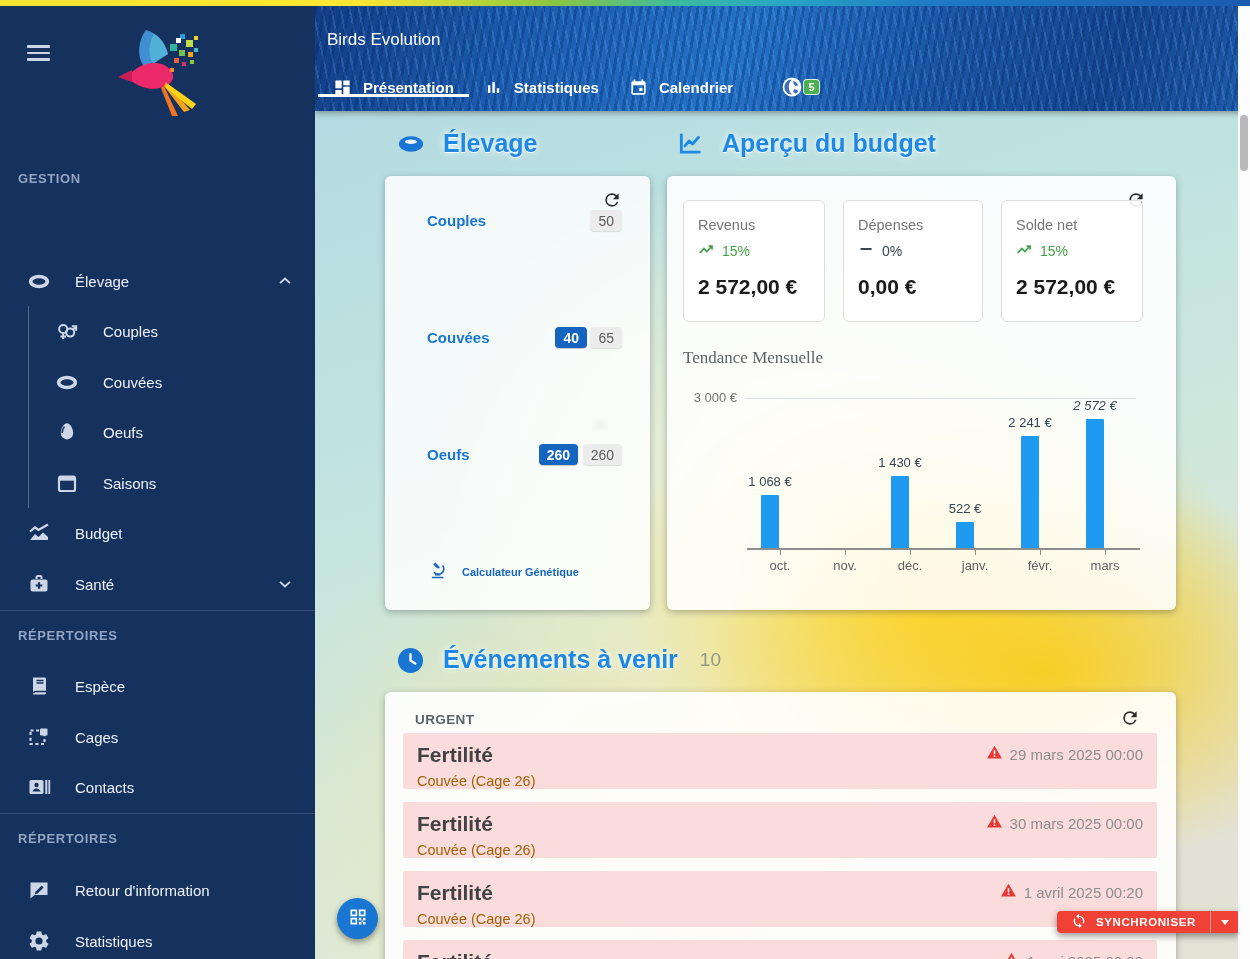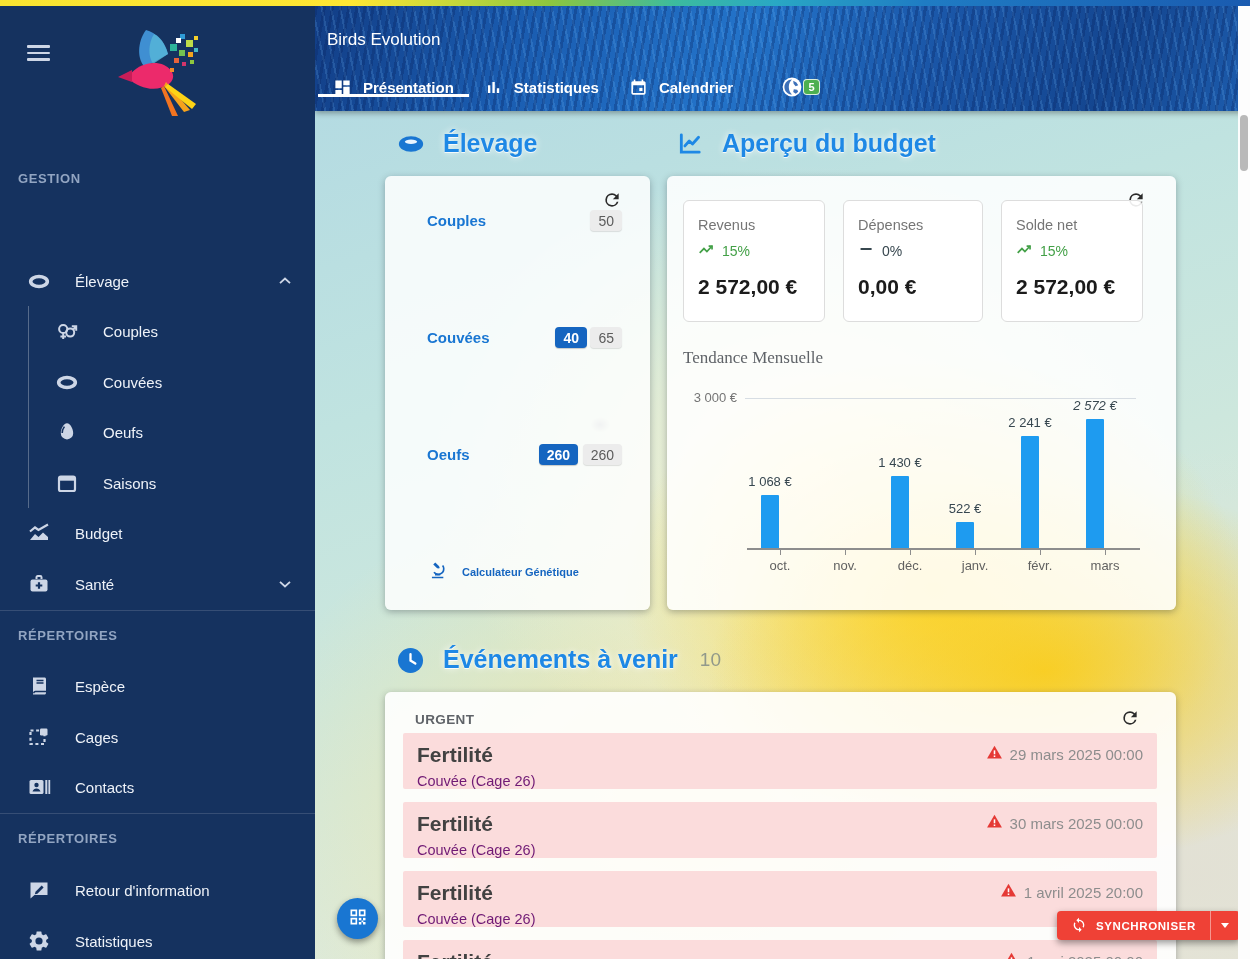--- a/index.html
+++ b/index.html
@@ -82,27 +82,27 @@
   .axis { position:absolute; left:80px; top:372px; width:393px; height:2px; background:#8d8d8d; }
   .c-tick { position:absolute; top:374px; width:1px; height:5px; background:#8d8d8d; }
   .c-cat { position:absolute; top:382px; width:60px; text-align:center; font-size:13px; color:#616161; }
   .c-bar { position:absolute; width:18px; border-radius:1px 1px 0 0; }
   .c-val { position:absolute; width:90px; text-align:center; font-size:13px; color:#37474f; text-shadow:0 0 4px rgba(255,255,255,.9); }
 
   
   .urgent-label { position:absolute; left:30px; top:20px; font-size:13.5px; font-weight:bold; color:#5f6368; letter-spacing:.4px; }
   .event-row { position:absolute; left:18px; width:754px; height:56px; background:#fbdcdc; border-radius:2px; padding:10px 14px; cursor:pointer; }
   .ev-title { font-size:21px; font-weight:bold; color:#424242; }
-  .ev-sub { font-size:14.5px; color:#701a75; margin-top:6px; }
+  .ev-sub { font-size:14.5px; color:#a16207; margin-top:6px; }
   .ev-meta { position:absolute; right:14px; top:11px; display:flex; align-items:center; gap:7px; }
   .ev-date { font-size:15px; color:#8d8d8d; }
 
   
   .fab { position:absolute; left:22px; top:787px; width:41px; height:41px; border-radius:50%; background:#1976d2; display:flex; align-items:center; justify-content:center; box-shadow:0 3px 6px rgba(0,0,0,.4); cursor:pointer; }
-  .syncbtn { position:absolute; left:742px; top:800px; height:29px; display:flex; border-radius:4px; overflow:hidden; box-shadow:0 3px 7px rgba(0,0,0,.4); }
+  .syncbtn { position:absolute; left:742px; top:800px; height:22px; display:flex; border-radius:4px; overflow:hidden; box-shadow:0 3px 7px rgba(0,0,0,.4); }
   .sync-main { display:flex; align-items:center; gap:9px; background:#ef4136; color:#fff; font-size:11.5px; font-weight:bold; letter-spacing:.6px; padding:0 14px; cursor:pointer; }
   .sync-caret { width:30px; background:#ef4136; border-left:1px solid rgba(255,255,255,.45); display:flex; align-items:center; justify-content:center; cursor:pointer; }
   .caret-down { width:0; height:0; border-left:4.5px solid transparent; border-right:4.5px solid transparent; border-top:5px solid #fff; }
 
   
   .right-strip { position:absolute; right:0; top:6px; width:12px; height:953px; background:#fdfdfd; z-index:55; }
   .thumb { position:absolute; left:2px; top:109px; width:8px; height:56px; background:#b9b9b9; border-radius:4px; cursor:pointer; }
 </style>
 </head>
 <body>
@@ -508,21 +508,21 @@
 
       <div class="event-row" style="top:179px">
         <div class="ev-title">Fertilité</div>
         <div class="ev-sub">Couvée (Cage 26)</div>
         <div class="ev-meta">
           <span><svg viewBox="0 0 24 24" width="17" height="17">
                 <path d="M12 2.5 22.5 20.5h-21z" fill="#e53935"></path>
                 <rect x="10.9" y="9" width="2.2" height="5.5" fill="#fff"></rect>
                 <rect x="10.9" y="16.2" width="2.2" height="2.2" fill="#fff"></rect>
               </svg></span>
-          <span class="ev-date">1 avril 2025 20:00</span>
+          <span class="ev-date">1 avril 2025 00:20</span>
         </div>
       </div>
 
       <div class="event-row" style="top:248px">
         <div class="ev-title">Fertilité</div>
 
         <div class="ev-meta">
           <span><svg viewBox="0 0 24 24" width="17" height="17">
                 <path d="M12 2.5 22.5 20.5h-21z" fill="#e53935"></path>
                 <rect x="10.9" y="9" width="2.2" height="5.5" fill="#fff"></rect>

